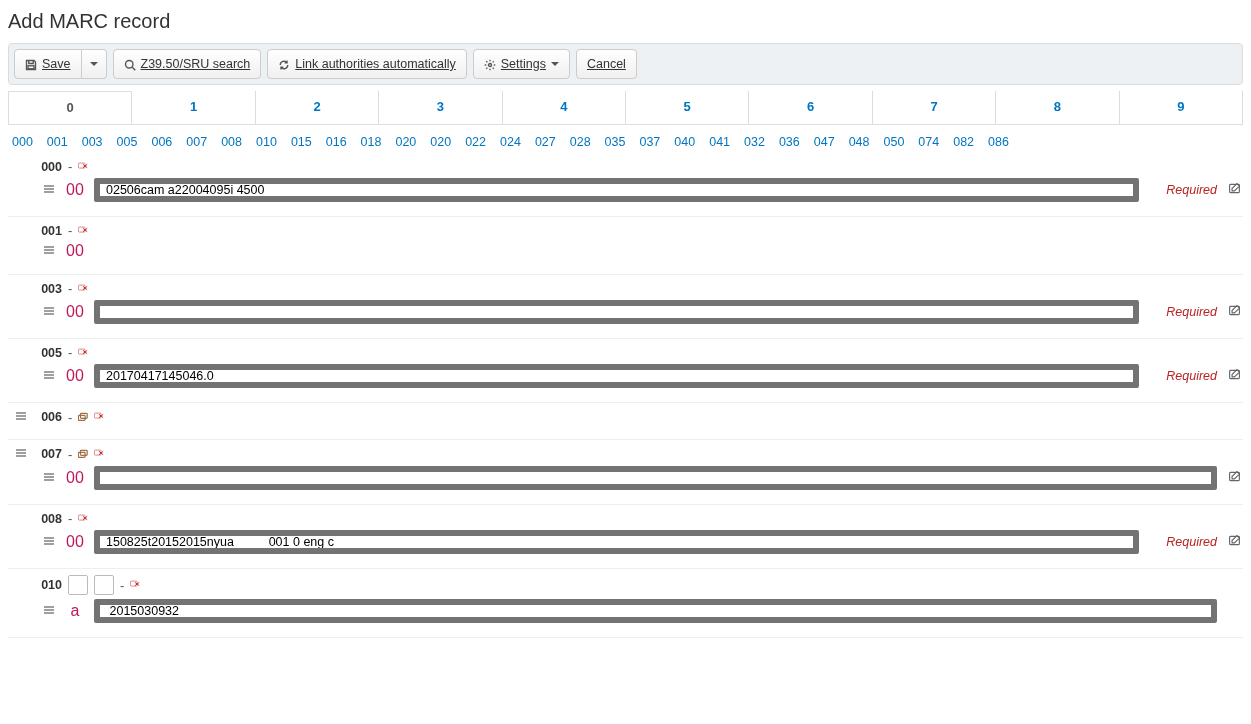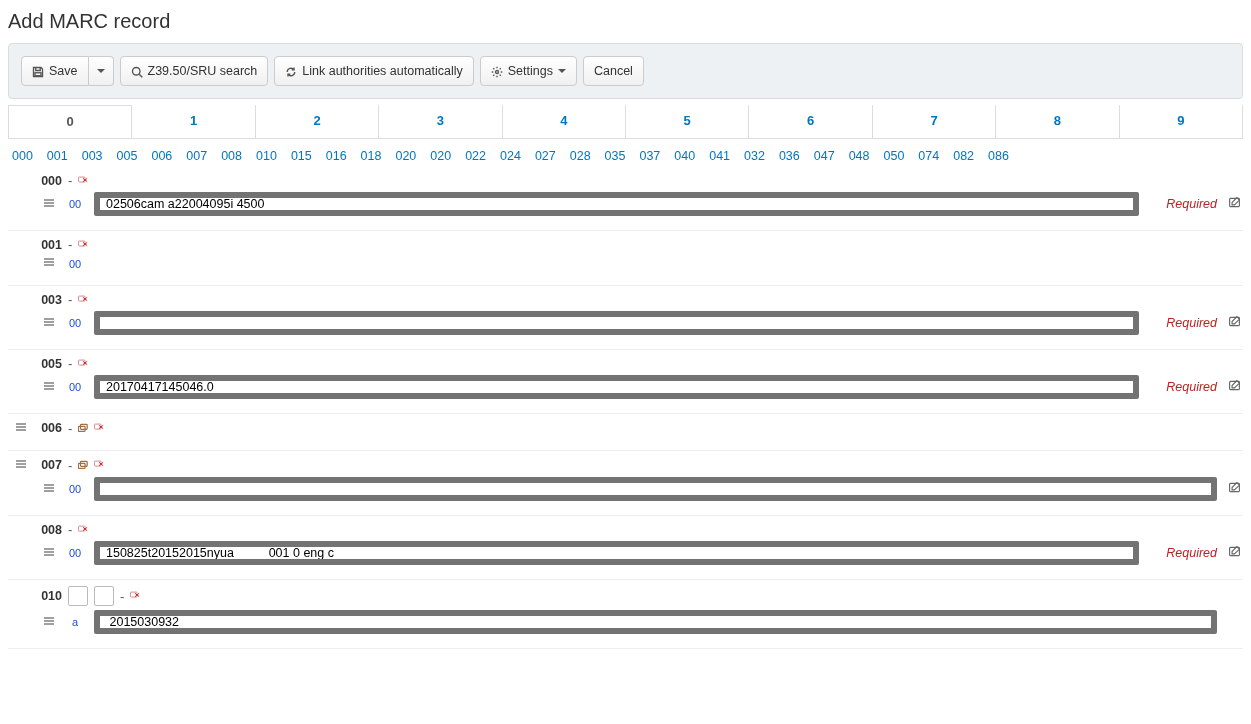--- a/index.html
+++ b/index.html
@@ -15,24 +15,25 @@
   h1.page-title {
     font-size: 20px;
     font-weight: normal;
     margin: 4px 0 10px 0;
     color: #333;
   }
   .toolbar {
     background: #eef1f3;
     border: 1px solid #d9dde0;
     border-radius: 4px;
-    padding: 12px;
+    padding: 5px;
     display: flex;
     align-items: center;
     gap: 6px;
+    text-decoration: underline;
   }
   .btn-group { display: flex; }
   .btn {
     background: linear-gradient(to bottom, #fff, #f0f0f0);
     border: 1px solid #ccc;
     border-radius: 4px;
     padding: 5px 10px;
     font-size: 12.5px;
     color: #333;
     cursor: pointer;
@@ -154,22 +155,22 @@
   .subfield-handle {
     color: #aaa;
     font-size: 13px;
     width: 14px;
     text-align: center;
     cursor: grab;
   }
   .subcode {
     width: 22px;
     text-align: center;
-    font-size: 11px;
-    color: #1d4ed8;
+    font-size: 16px;
+    color: #be185d;
   }
   .sub-input {
     flex: 1;
     height: 24px;
     border: 6px solid #737373;
     border-radius: 2px;
     padding: 2px 6px;
     font-size: 12.5px;
   }
   .required {

